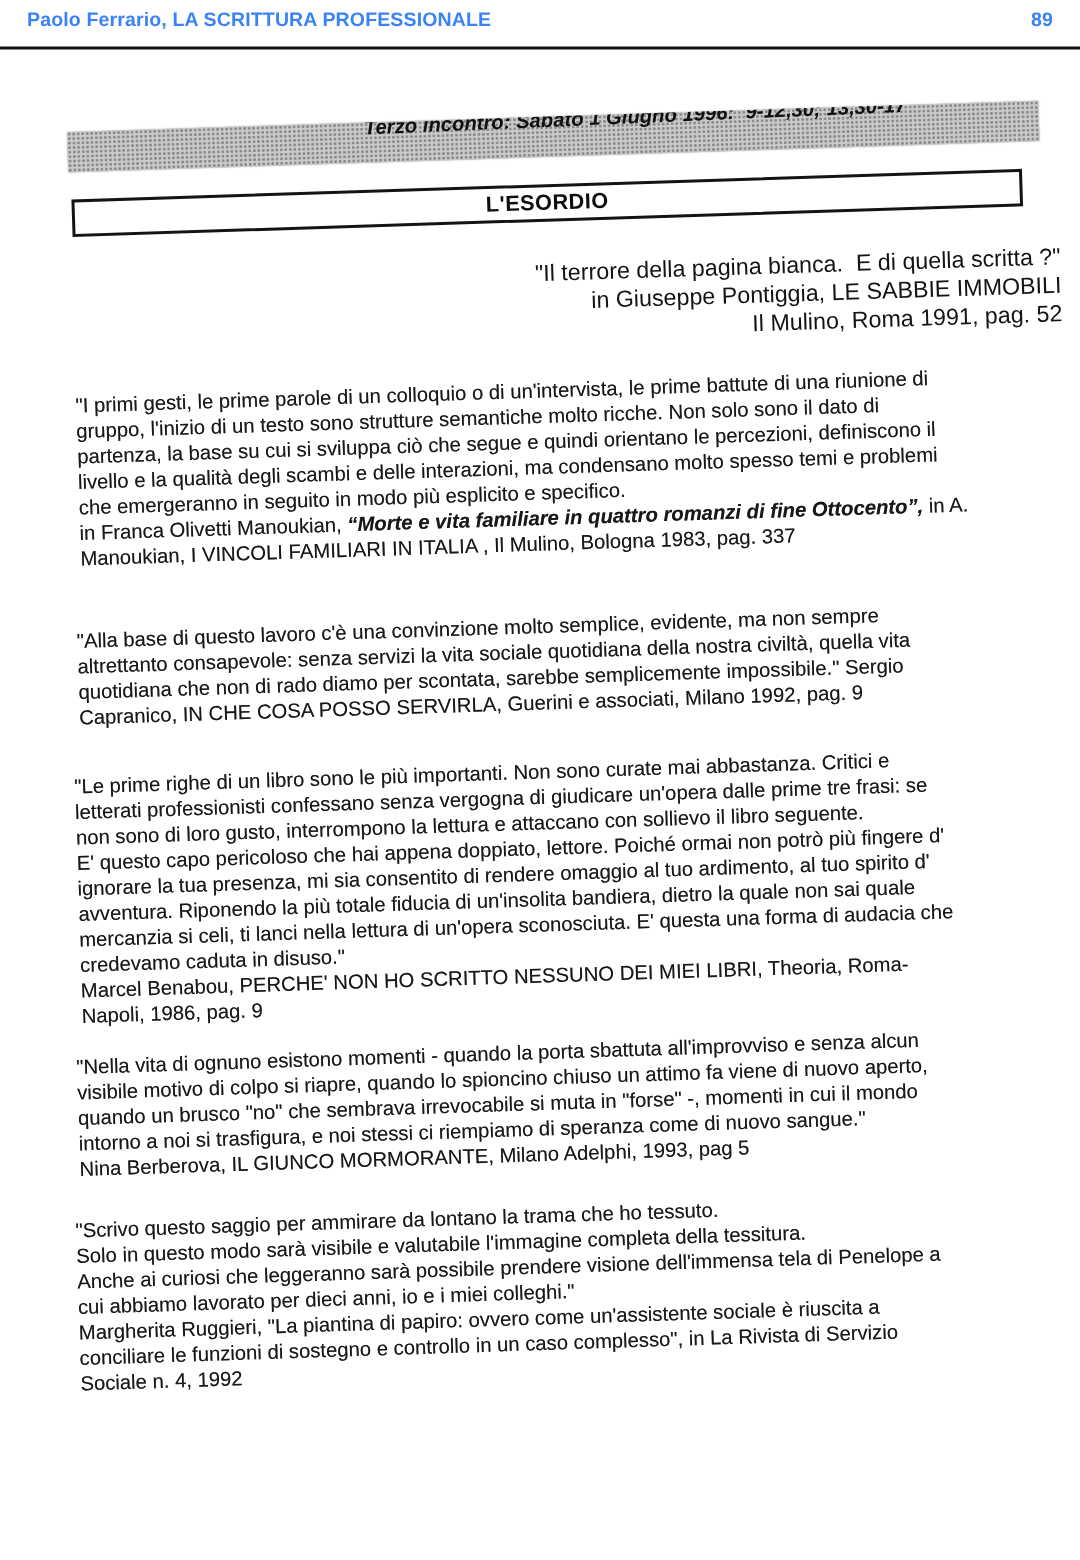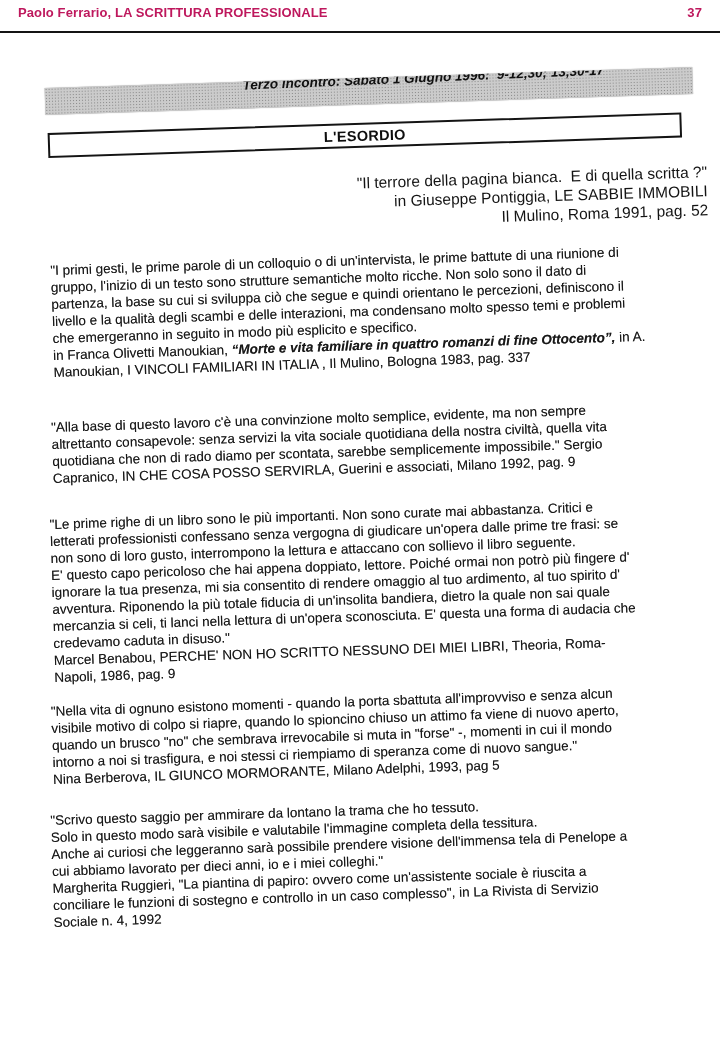--- a/index.html
+++ b/index.html
@@ -9,21 +9,21 @@
     background:#ffffff;
     overflow:hidden;
     font-family:"Liberation Sans", sans-serif;
     color:#161616;
   }
   
   .hdr{
     position:absolute;top:5px;left:18px;right:18px;
     display:flex;justify-content:space-between;align-items:flex-start;
     font-size:13px;font-weight:bold;letter-spacing:0.1px;
-    color:#be185d;
+    color:#3b82f6;
   }
   .hdr-rule{
     position:absolute;top:31px;left:0;width:720px;height:2px;
     background:#141414;
   }
   
   .tilt{transform:rotate(-1.85deg);transform-origin:0 50%;}
   
   .banner{
     margin:88px 0 0 45px;width:648px;height:27px;
@@ -73,21 +73,21 @@
   .q5{margin-top:24px;}
   .it{font-style:italic;font-weight:bold;}
 </style>
 </head>
 <body>
 
 <div class="page">
 
   <div class="hdr">
     <span>Paolo Ferrario, LA SCRITTURA PROFESSIONALE</span>
-    <span>37</span>
+    <span>89</span>
   </div>
   <div class="hdr-rule"></div>
 
   <div class="banner tilt">
     <div class="banner-text">Terzo incontro: Sabato 1 Giugno 1996:  9-12,30; 13,30-17</div>
   </div>
 
   <div class="sec-box tilt">
     <span class="sec-title">L'ESORDIO</span>
   </div>

